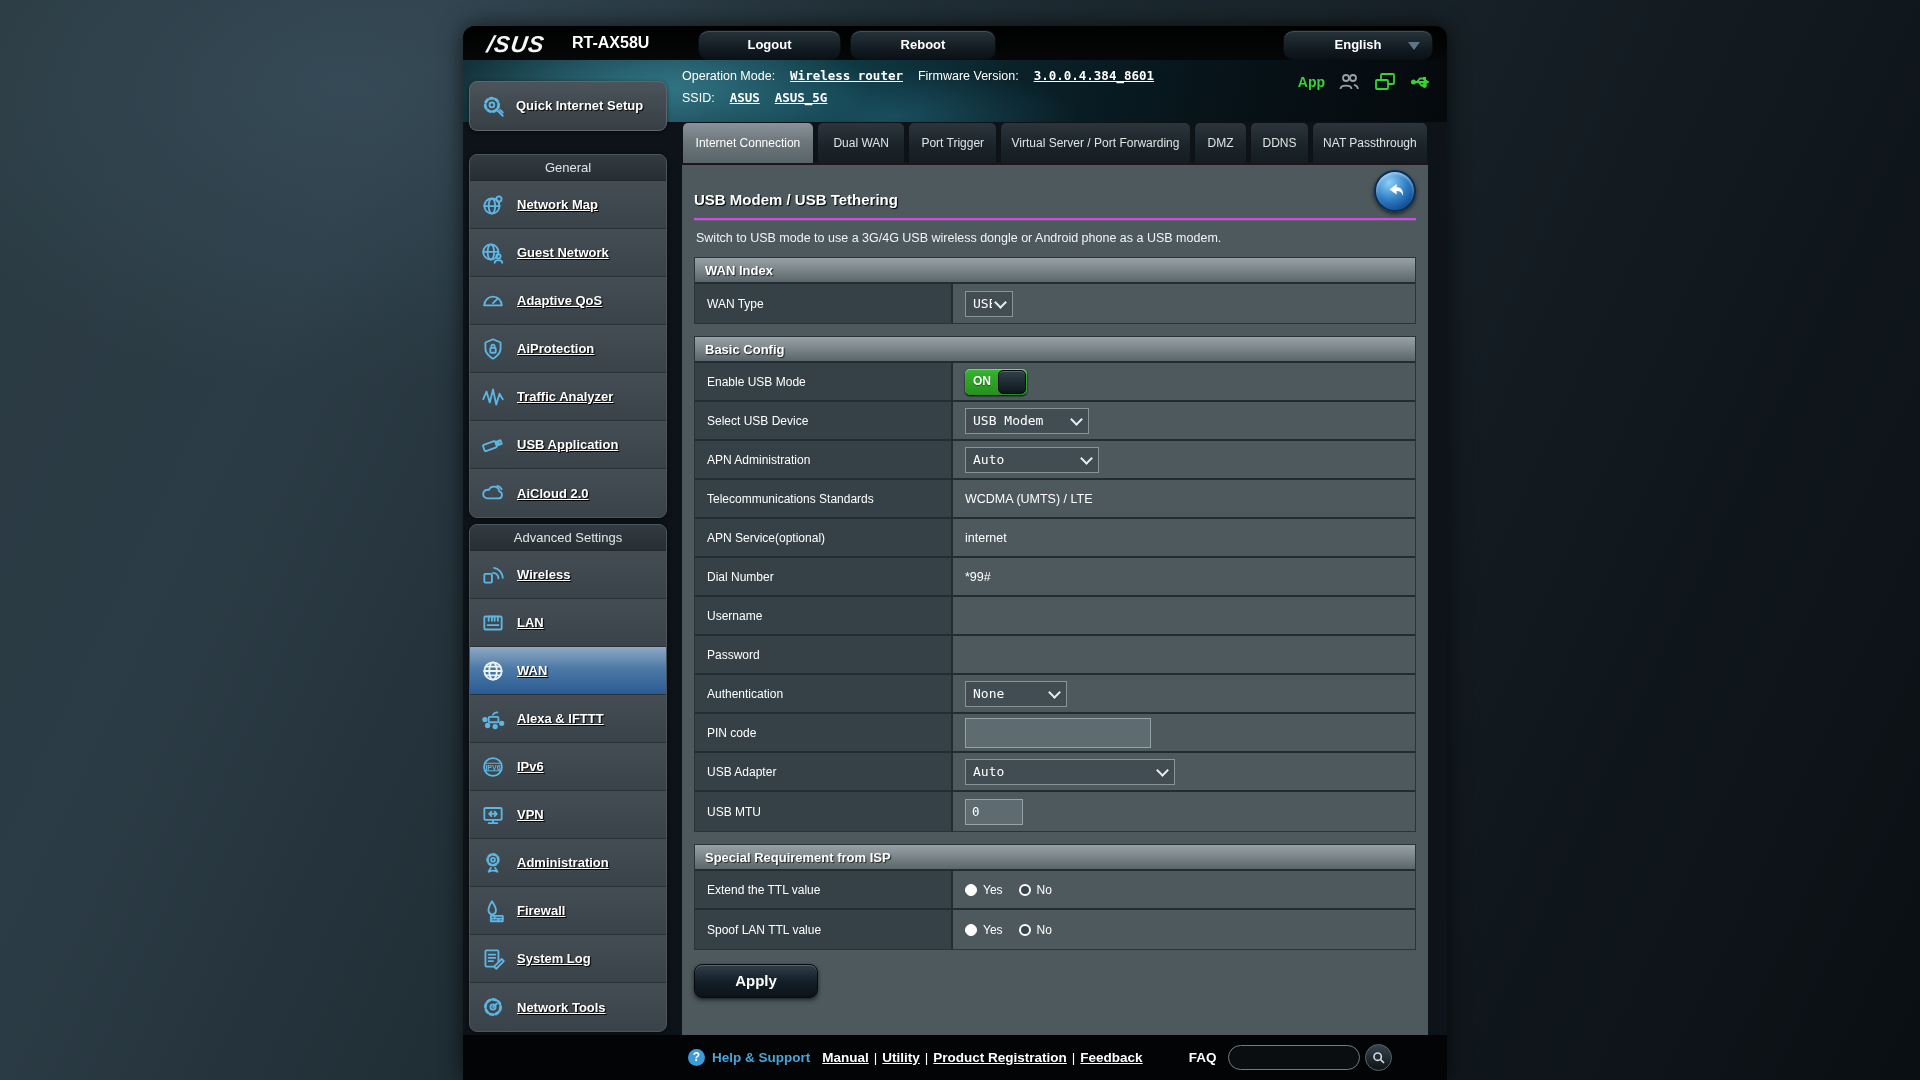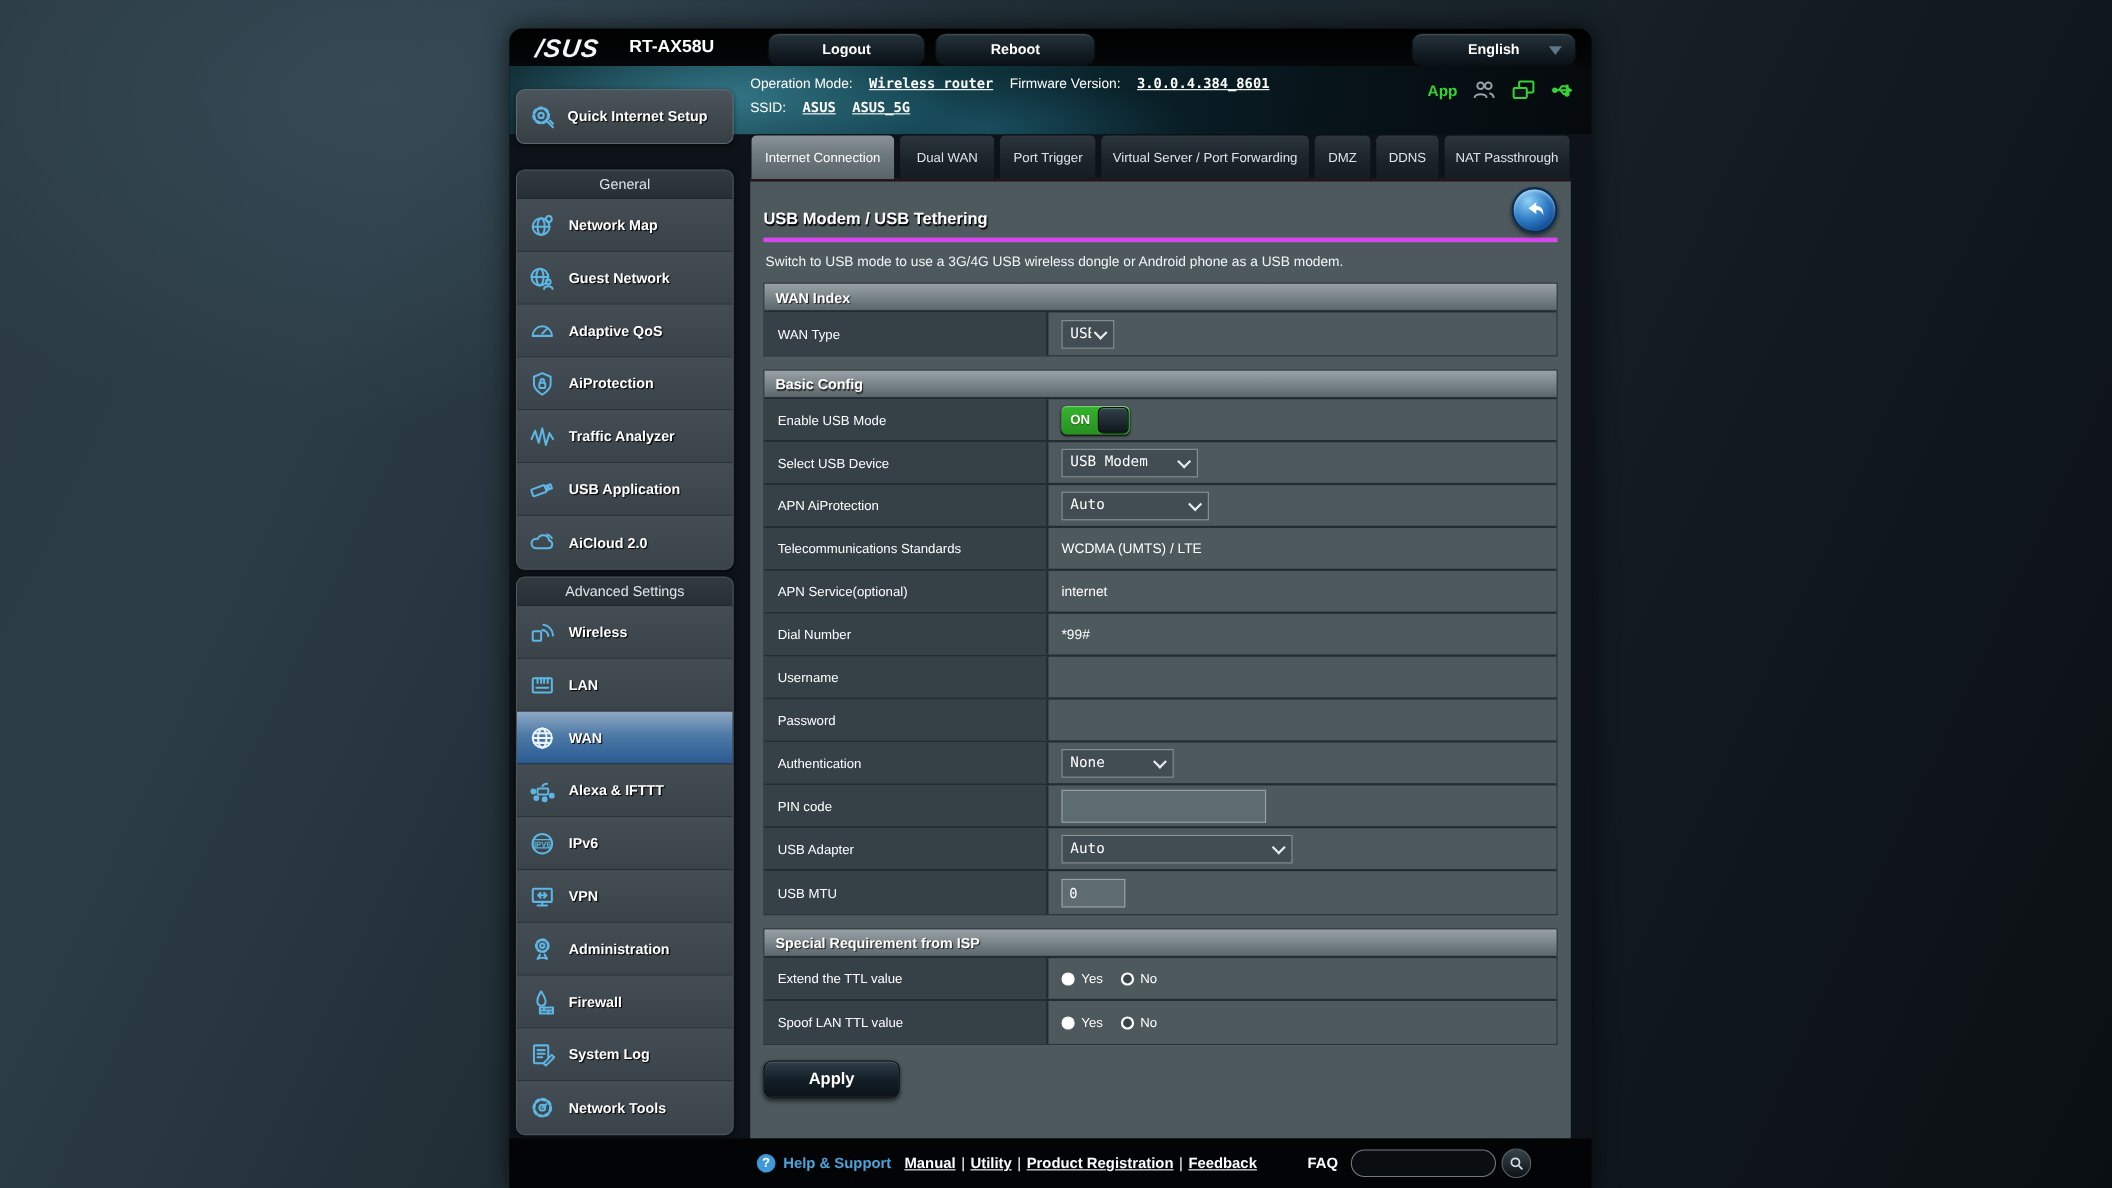--- a/index.html
+++ b/index.html
@@ -48,38 +48,38 @@
   
   .sidebar { position:absolute; left:6px; top:55px; width:198px; z-index:5; font-size:13px; }
   .qis {
     height:50px; border-radius:8px; border:1px solid #5c666c; display:flex; align-items:center; gap:8px; padding:0 8px;
     background:linear-gradient(#4a545a,#373f44); cursor:pointer; box-shadow:0 1px 4px rgba(0,0,0,.5);
   }
   .qis .sb-lbl { line-height:1.25; }
   .sb-block { margin-top:23px; border:1px solid #4c565c; border-radius:8px; overflow:hidden; background:#3d474d; box-shadow:0 1px 5px rgba(0,0,0,.5); }
   .sb-block.adv { margin-top:6px; }
   .sb-head { height:26px; background:linear-gradient(#323b41,#272f34); color:#dfe7ea; text-align:center; line-height:26px; font-size:13px; border-bottom:1px solid #21282d; }
-  .sb-item { height:48px; display:flex; align-items:center; gap:9px; padding:0 8px; background:linear-gradient(#434d53,#3a4349); border-bottom:1px solid #2a3136; cursor:pointer; }
+  .sb-item { height:48px; display:flex; align-items:center; gap:9px; padding:0 8px; background:linear-gradient(#434d53,#3a4349); border-bottom:1px solid #2a3136; cursor:pointer;text-decoration:underline; }
   .sb-item:last-child { border-bottom:none; }
   .sb-item.active { background:linear-gradient(#8fa8c4,#4d7aa6 45%,#2a5a92); }
   .sb-lbl { font-weight:bold; color:#fff; text-shadow:1px 1px 1px #000; }
   .sb-ico { width:30px; height:28px; display:flex; align-items:center; justify-content:center; flex:none; }
   .sb-ico svg { stroke:#5db6e4; fill:none; stroke-width:1.7; stroke-linecap:round; stroke-linejoin:round; }
   .sb-item.active .sb-ico svg { stroke:#eaf4fb; }
   
   .tabs { position:absolute; left:219px; top:96px; width:746px; height:41px; display:flex; gap:3px; z-index:4; }
   .tab {
     flex:1; border-radius:6px 6px 0 0; display:flex; align-items:center; justify-content:center; text-align:center;
     background:linear-gradient(#2b353b,#1a2329 60%,#151d22); color:#dfe4e6; font-size:12px; line-height:1.2; cursor:pointer;
     border:1px solid #0d1216; border-bottom:none; padding:2px 4px;
   }
   .tab.active { background:linear-gradient(#8a9399,#6d787d 45%,#596468); color:#fff; }
   
   .panel { position:absolute; left:219px; top:136px; width:746px; height:873px; background:#4d595d; border-top:3px solid #241318; padding:0 12px; z-index:3; }
-  .ptitle-row { position:relative; height:55px; border-bottom:4px solid #d946ef; box-shadow:0 1px 0 #5a656a; }
+  .ptitle-row { position:relative; height:55px; border-bottom:2px solid #d946ef; box-shadow:0 1px 0 #5a656a; }
   .ptitle { position:absolute; left:0; top:26px; font-size:15px; font-weight:bold; color:#fff; text-shadow:1px 1px 1px #000; }
   .backbtn {
     position:absolute; right:0; top:5px; width:42px; height:42px; border-radius:50%; cursor:pointer;
     background:radial-gradient(circle at 35% 28%, #8fd0f8, #2e7cc4 48%, #0f3f86 85%);
     border:2px solid #0a2d52; box-shadow:0 2px 4px rgba(0,0,0,.6), inset 0 2px 3px rgba(255,255,255,.5);
     display:flex; align-items:center; justify-content:center;
   }
   .pdesc { padding:11px 2px 12px 2px; font-size:12.5px; color:#f2f5f6; }
   .ftable { border:1px solid #29333a; margin-bottom:12px; background:#4d595d; }
   .fhead { height:26px; line-height:26px; padding-left:10px; font-size:13px; font-weight:bold; color:#fff; text-shadow:1px 1px 1px #222;
@@ -432,21 +432,21 @@
       </div>
       <div class="frow">
         <div class="fl">Select USB Device</div>
         <div class="fv">
           <span class="sel" style="width:124px">
             <select><option>USB Modem</option></select>
           </span>
         </div>
       </div>
       <div class="frow">
-        <div class="fl">APN AiProtection</div>
+        <div class="fl">APN Administration</div>
         <div class="fv">
           <span class="sel" style="width:134px">
             <select><option>Auto</option></select>
           </span>
         </div>
       </div>
       <div class="frow">
         <div class="fl">Telecommunications Standards</div>
         <div class="fv">WCDMA (UMTS) / LTE</div>
       </div>

